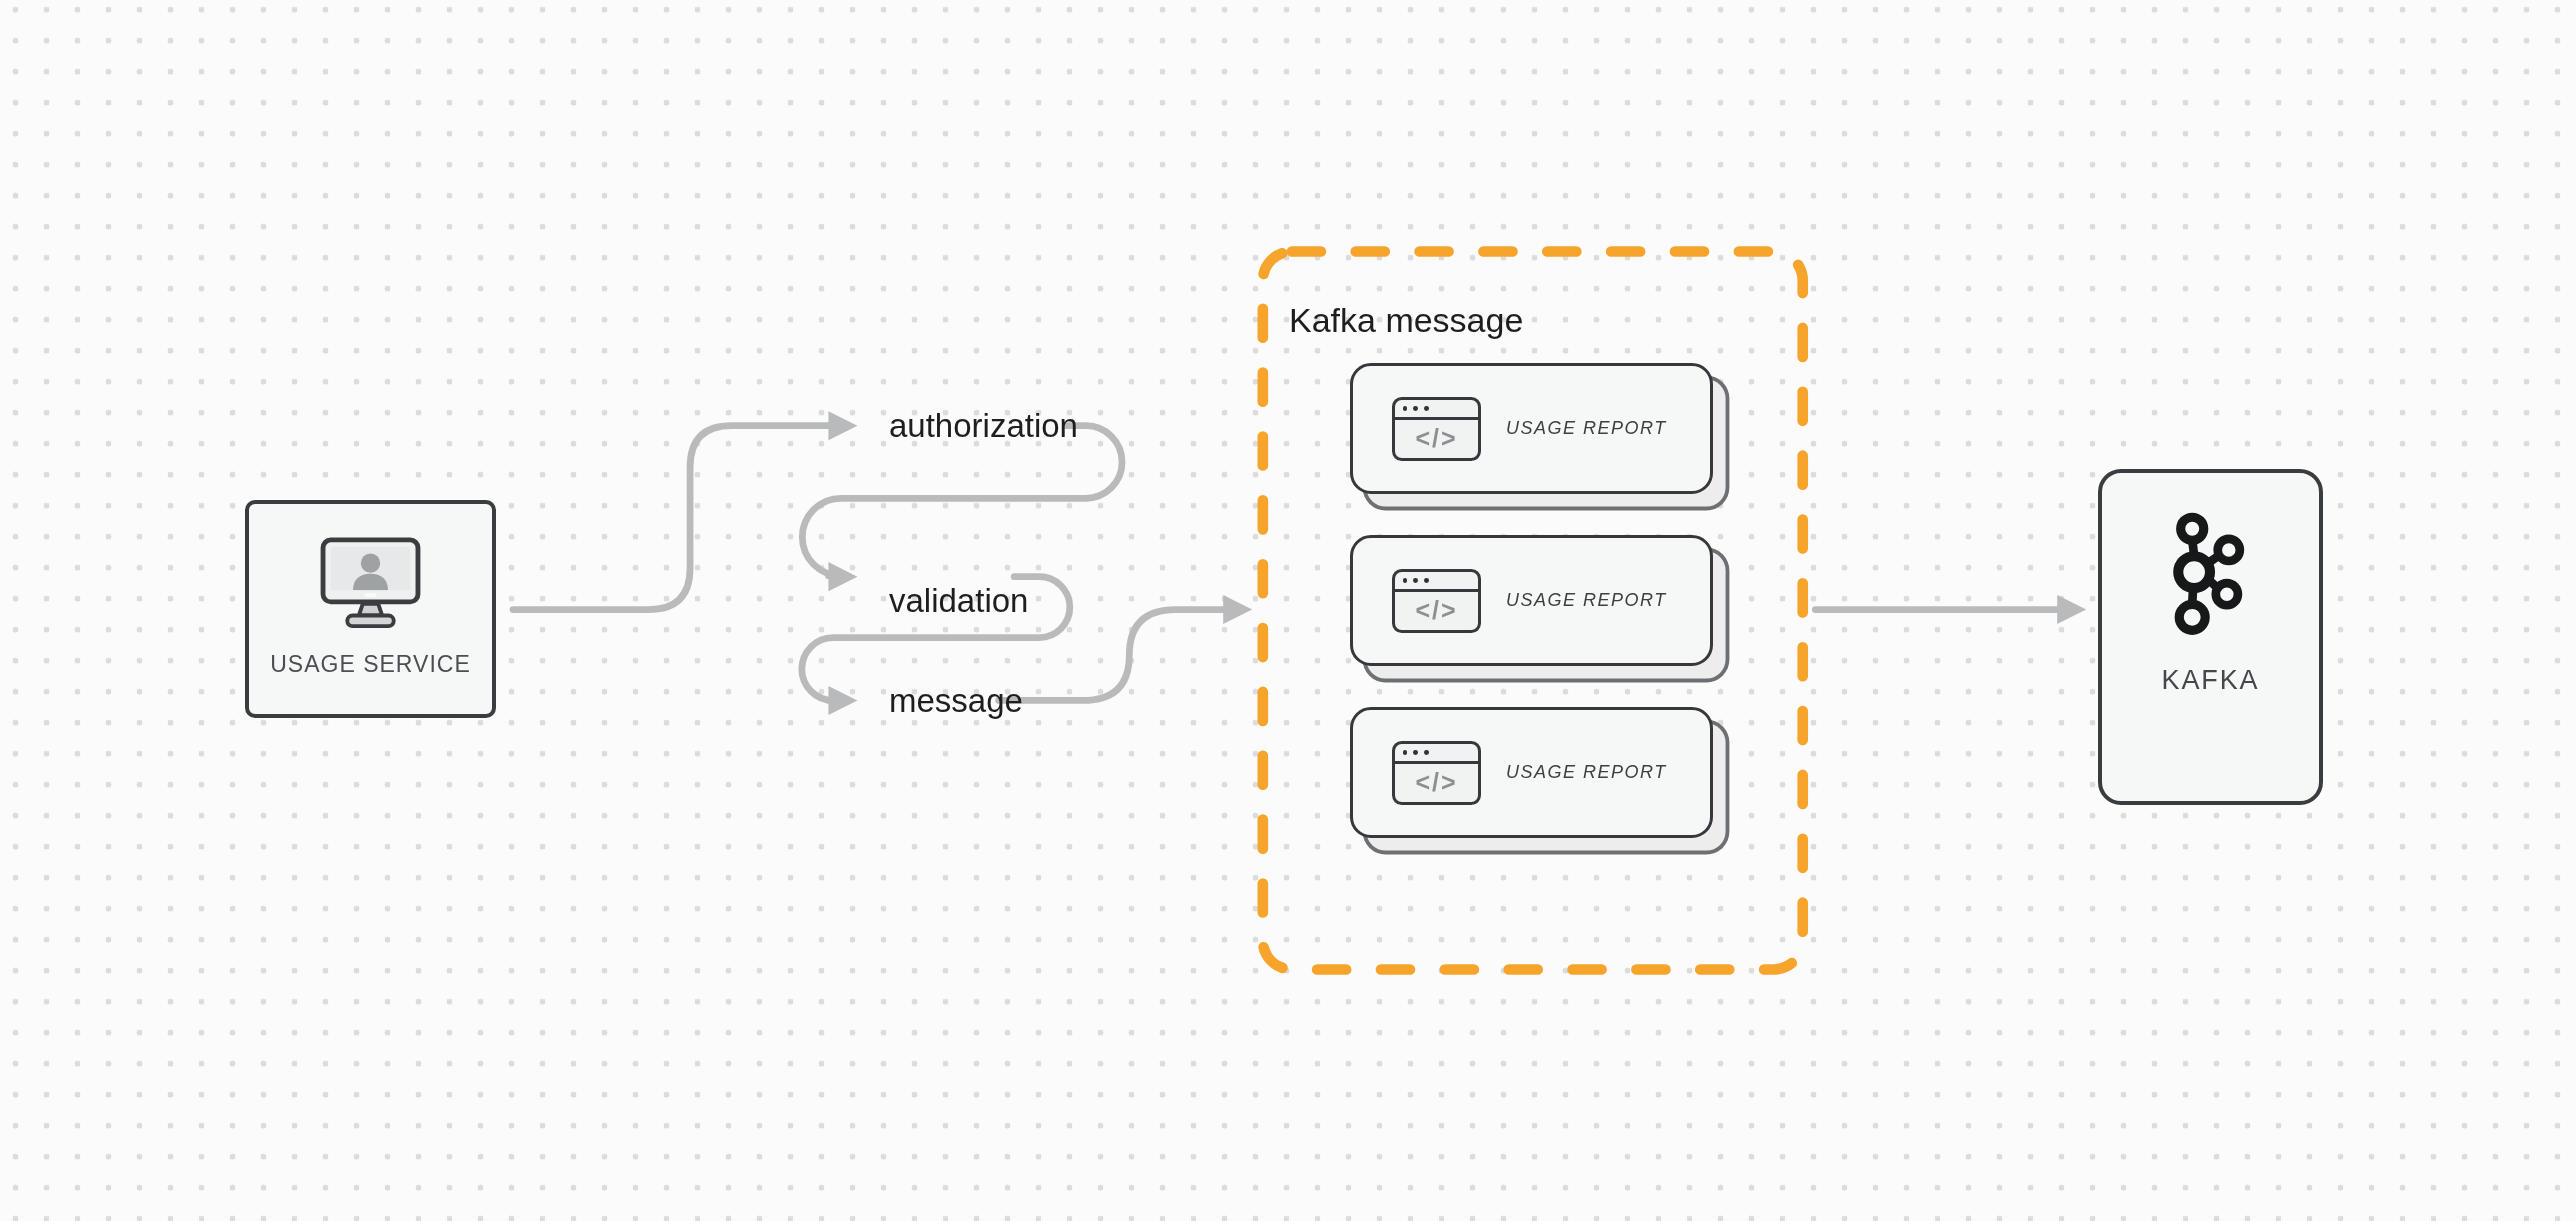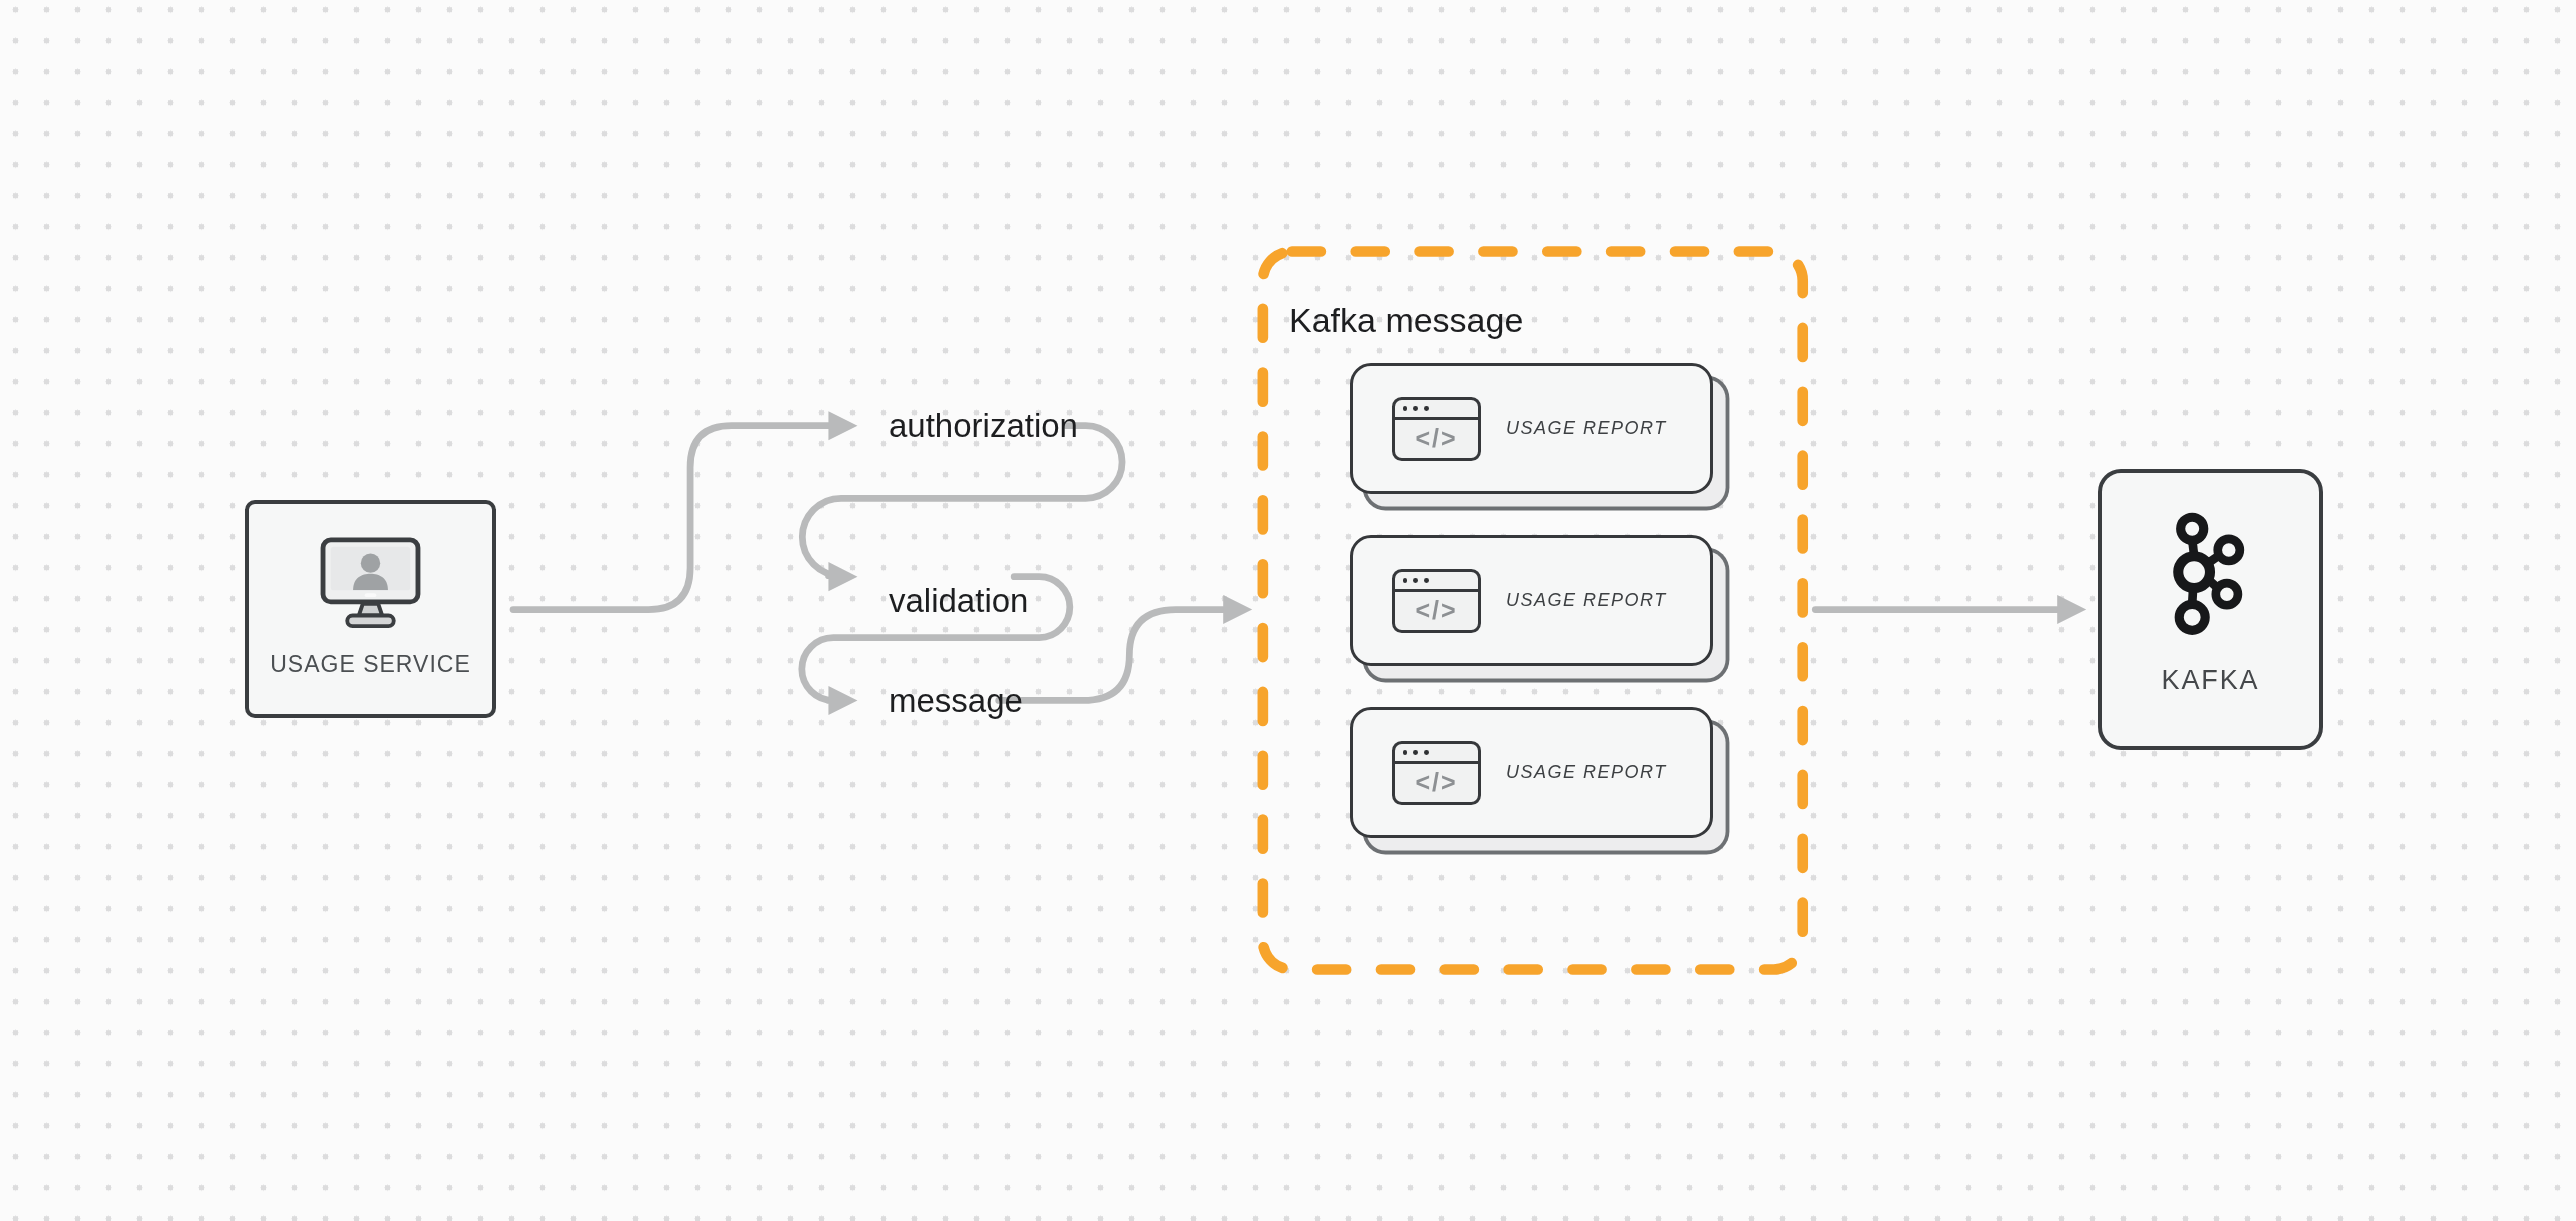--- a/index.html
+++ b/index.html
@@ -19,21 +19,21 @@
   .node{
     position:absolute;box-sizing:border-box;
     background:#f6f7f7;border:4.8px solid #3a3d40;
     display:flex;flex-direction:column;align-items:center;
   }
   .node-usage-service{
     left:245px;top:500px;width:251px;height:218px;border-radius:10px;
     justify-content:center;gap:21px;padding-bottom:3.9px;
   }
   .node-kafka{
-    left:2098px;top:469px;width:225px;height:281px;border-radius:23px;
+    left:2098px;top:469px;width:225px;height:336px;border-radius:23px;
     padding-top:35px;gap:25px;
   }
   .node-caption{
     font-size:23px;letter-spacing:1px;color:#4b4f52;font-weight:400;
     white-space:nowrap;
   }
   .kafka-caption{font-size:27px;letter-spacing:1.9px;color:#45484b;}
 
   
   .step-label{

